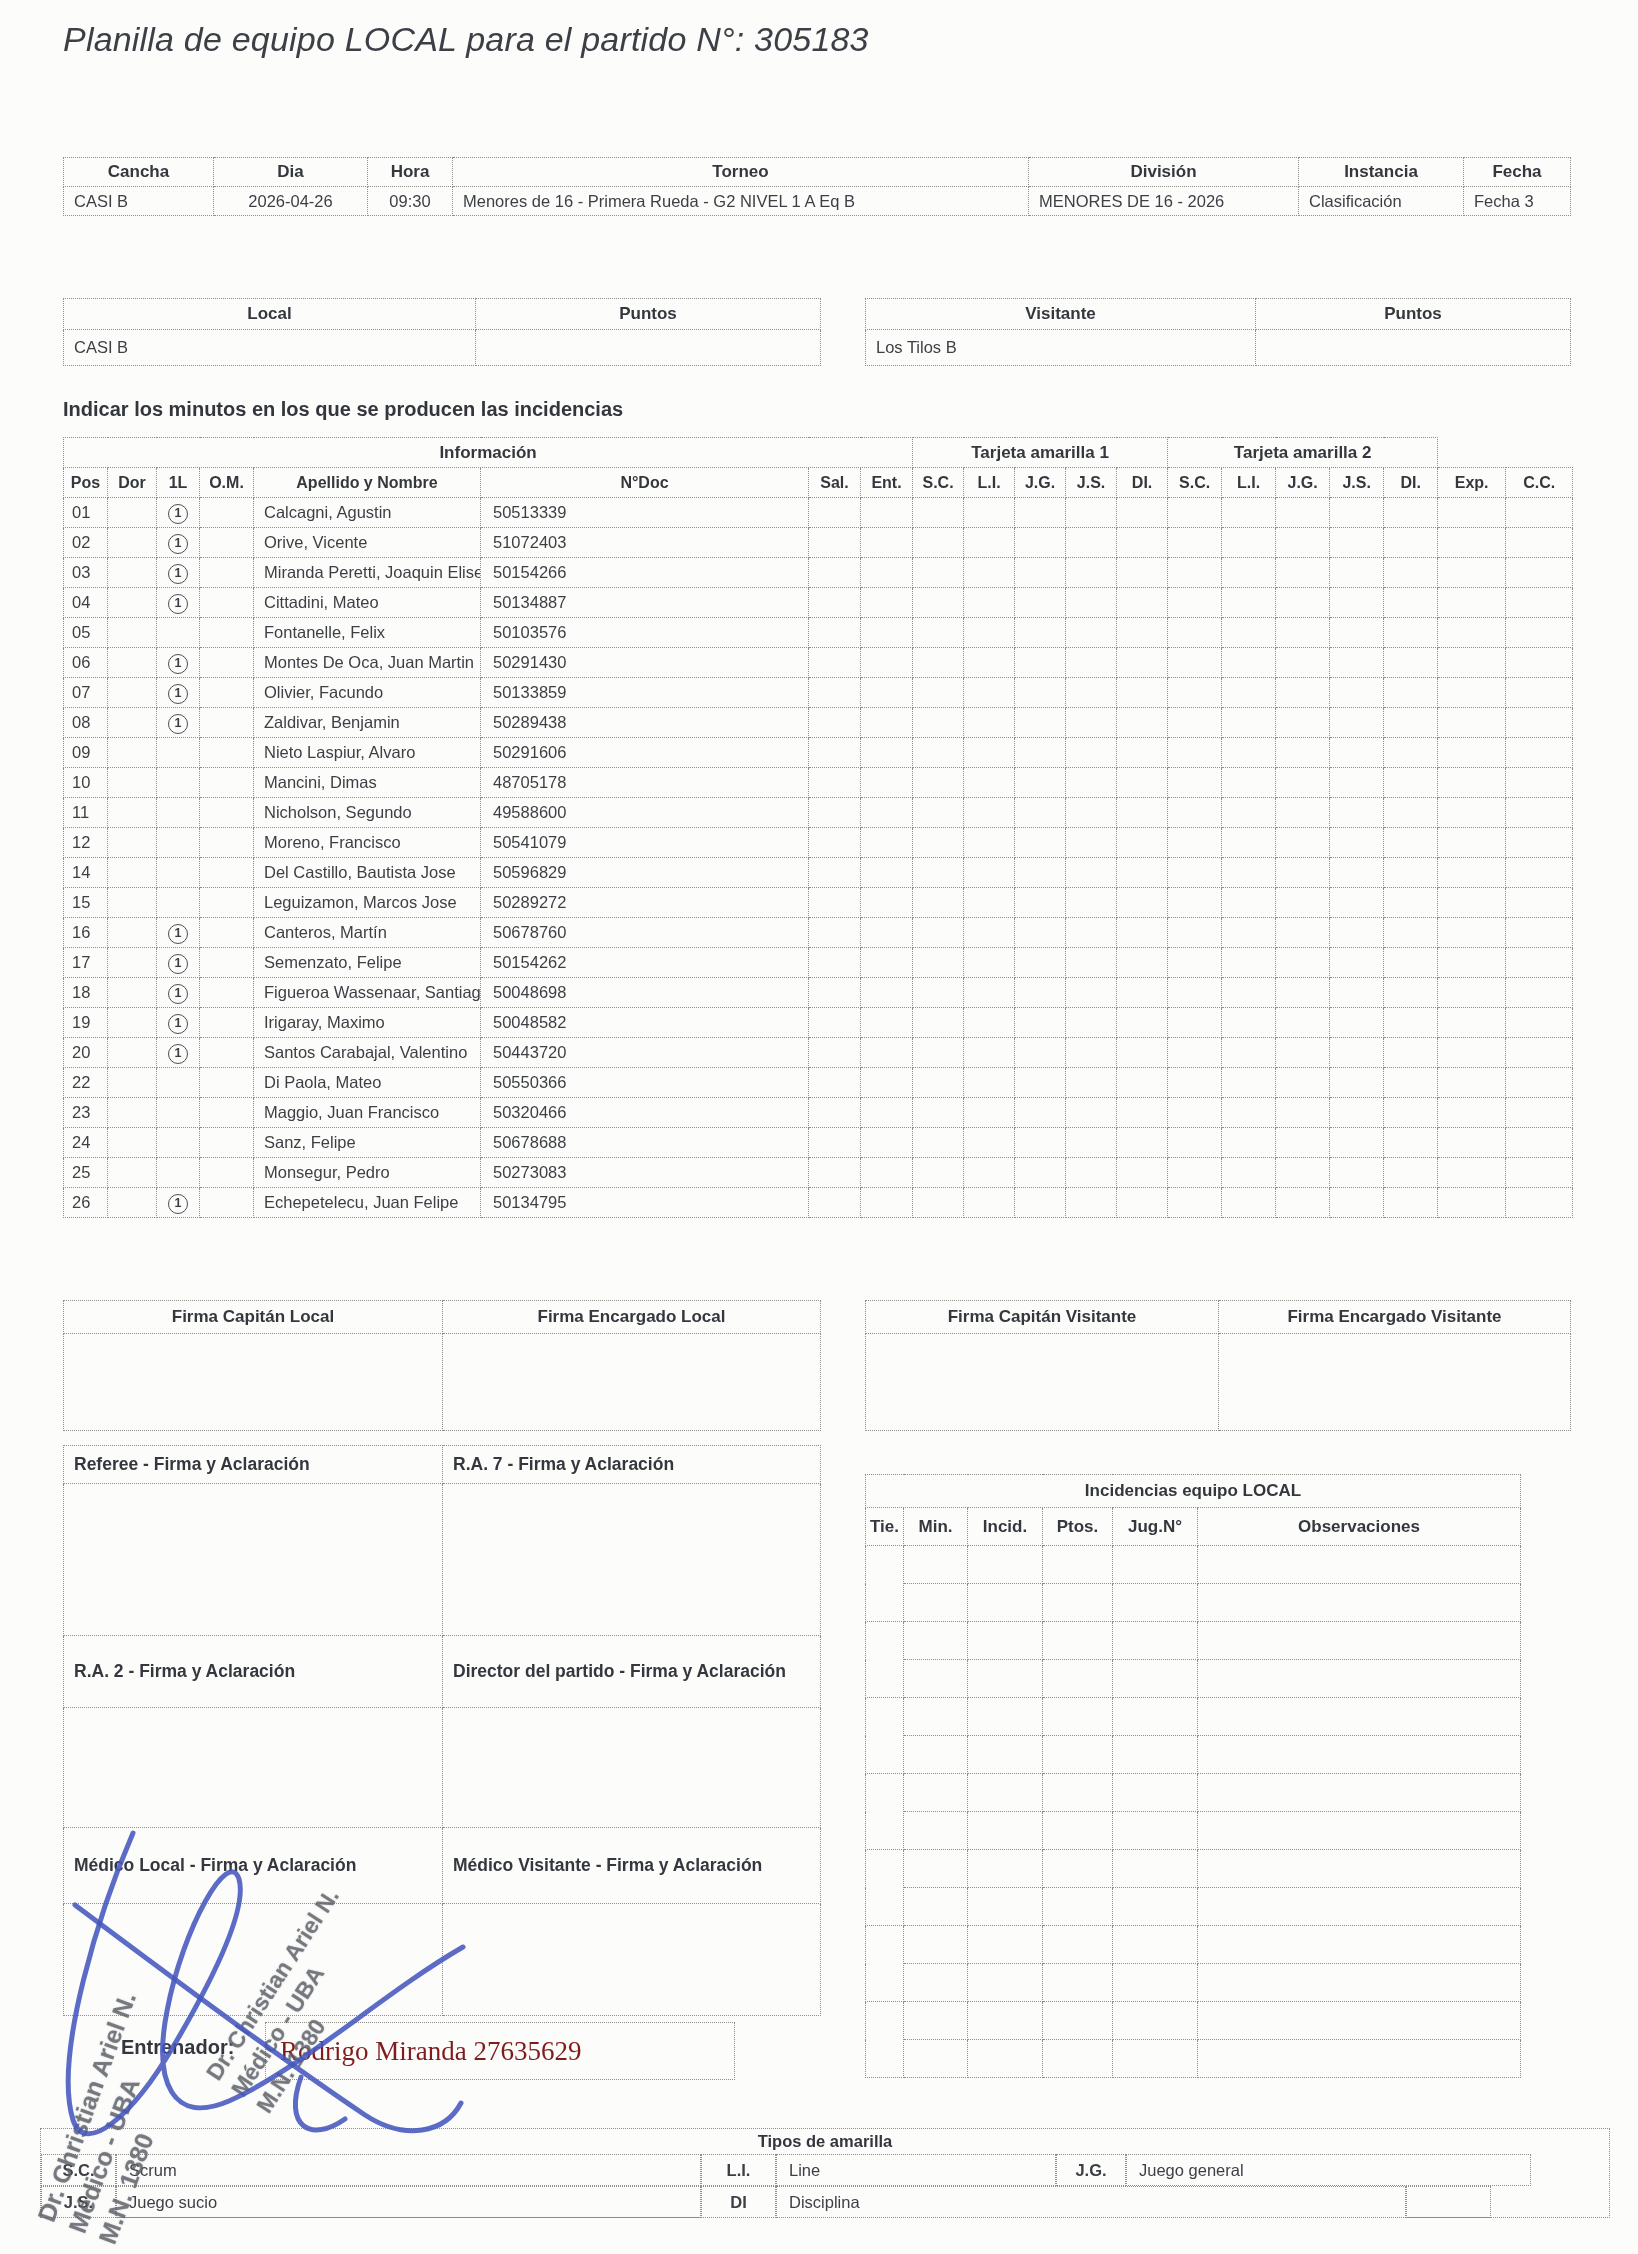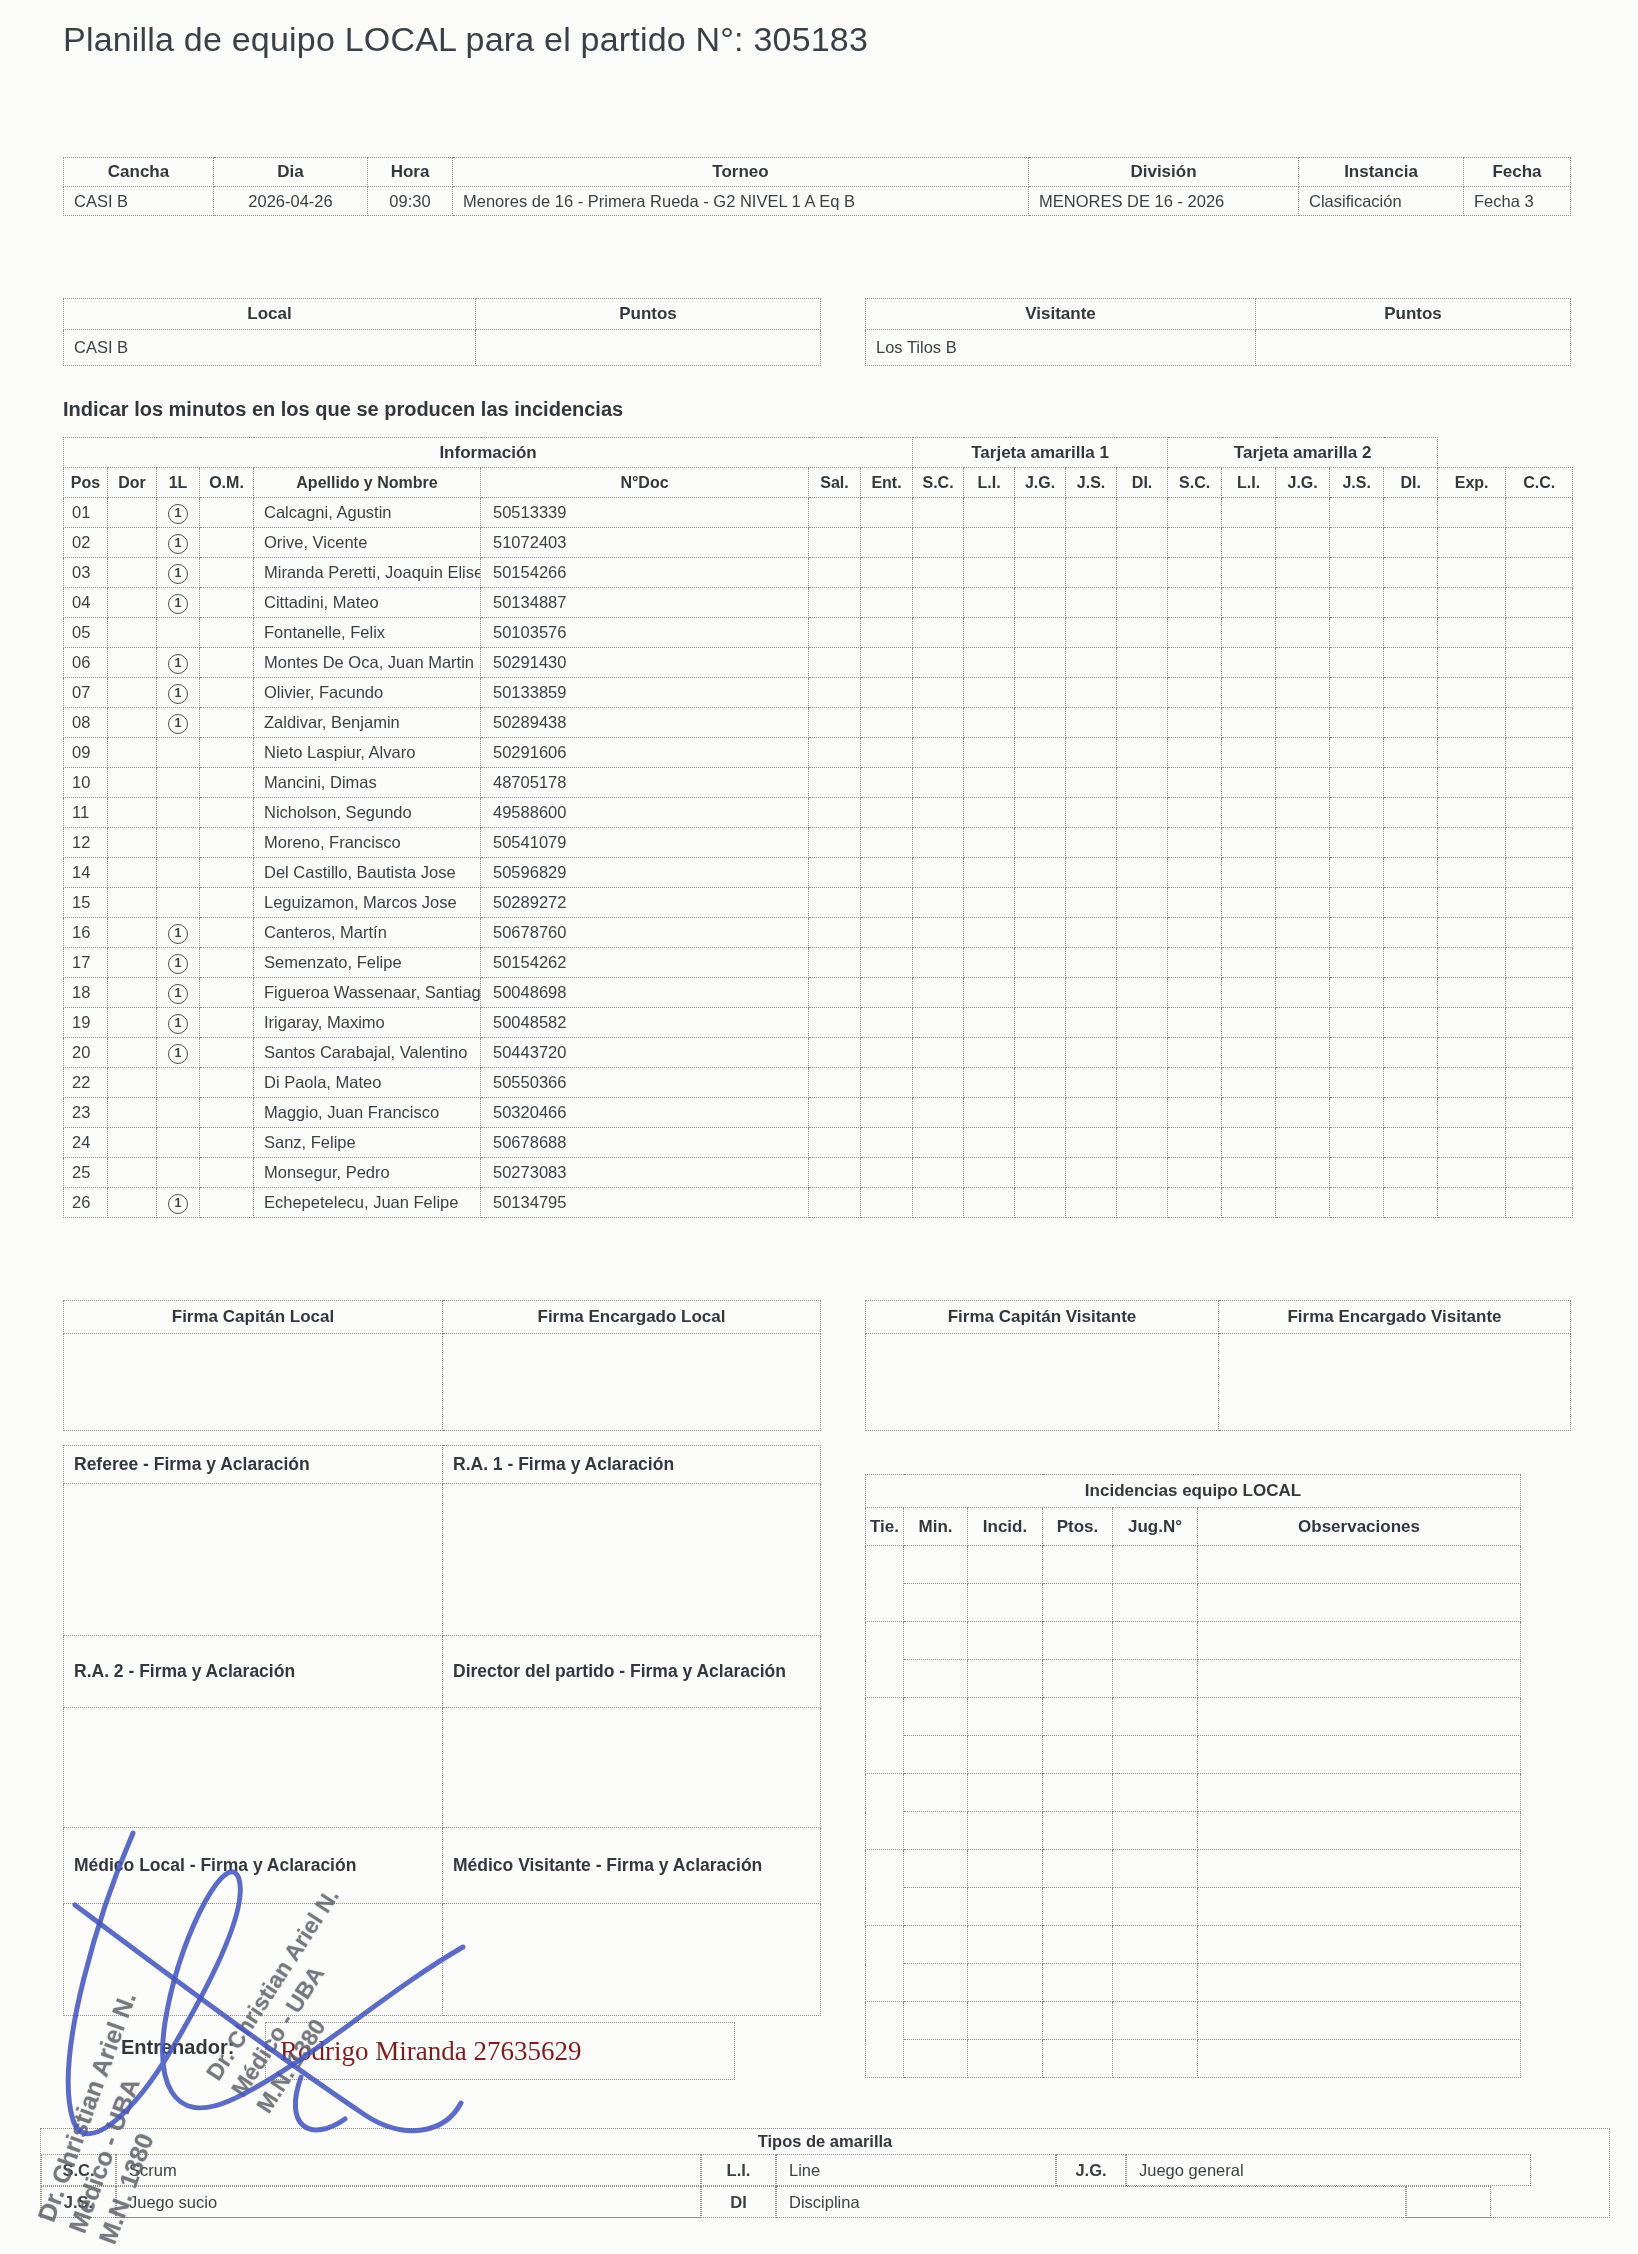--- a/index.html
+++ b/index.html
@@ -1,19 +1,19 @@
 <!DOCTYPE html>
 <html><head>
 <meta charset="utf-8">
 <style>
   html,body{margin:0;padding:0;background:#e8e8e6;}
   .page{position:relative;width:1638px;height:2254px;background:#fcfcfa;
         font-family:"Liberation Sans",sans-serif;color:#3c3f44;overflow:hidden;}
   .title{position:absolute;left:63px;top:20px;margin:0;font-size:34px;font-weight:400;
-         letter-spacing:.2px;color:#3c4046;}
+         letter-spacing:.2px;color:#3c4046;font-style:italic;}
   table{border-collapse:collapse;table-layout:fixed;}
   .t th,.t td{border:1px dotted #8f8f89;overflow:hidden;white-space:nowrap;padding:0;}
   .t th{font-weight:bold;font-size:17px;color:#34383e;text-align:center;}
   .t td{font-size:16.5px;color:#3c3f44;}
   td.l{padding-left:10px;} td.ctr{text-align:center;}
 
   .match{position:absolute;left:63px;top:157px;width:1507px;}
   .match tr{height:29px;}
 
   .teamsL{position:absolute;left:63px;top:298px;width:757px;}
@@ -764,21 +764,21 @@
     </table>
 
   <table class="t officials">
     <colgroup>
         <col style="width:379px">
         <col style="width:378px">
       </colgroup>
     <tbody>
         <tr class="ha">
       <th>Referee - Firma y Aclaración</th>
-      <th>R.A. 1 - Firma y Aclaración</th>
+      <th>R.A. 7 - Firma y Aclaración</th>
     </tr>
     <tr class="sa">
       <td></td>
       <td></td>
     </tr>
     <tr class="hb">
       <th>R.A. 2 - Firma y Aclaración</th>
       <th>Director del partido - Firma y Aclaración</th>
     </tr>
     <tr class="sb">

